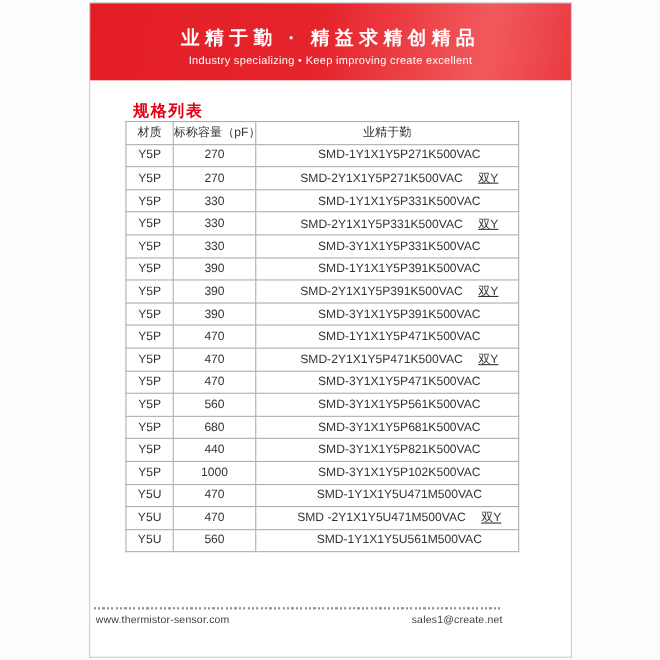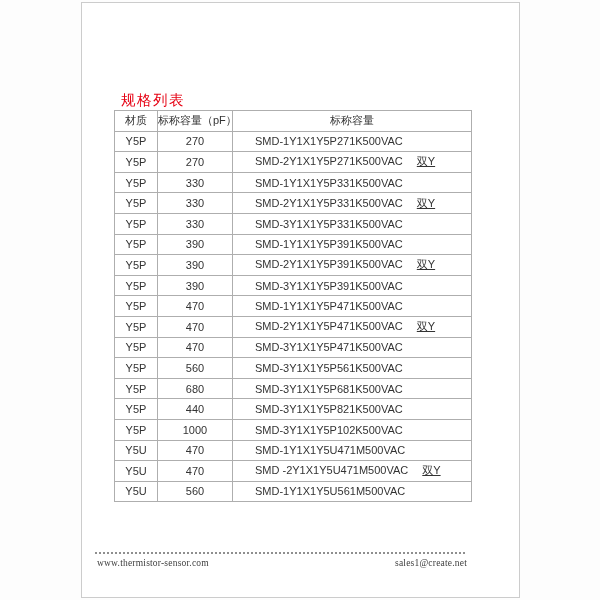--- a/index.html
+++ b/index.html
@@ -20,71 +20,75 @@
   }
   .slogan-cn{
     font-size:17px;font-weight:bold;letter-spacing:5px;
     margin-top:8px;white-space:nowrap;
   }
   .slogan-en{
     font-size:10px;letter-spacing:0.3px;margin-top:4px;white-space:nowrap;
   }
   .content{position:absolute;left:32px;top:88px;}
   .section-title{
-    color:#e60012;font-weight:normal;font-size:14.5px;
+    color:#e60012;font-weight:bold;font-size:14.5px;
     letter-spacing:1.5px;margin-left:7px;
   }
   .section-subtitle{
     color:#3d3d3d;font-size:11px;margin:5px 0 9px 7px;letter-spacing:0.2px;
   }
   table.spec{
     border-collapse:collapse;table-layout:fixed;width:357px;
   }
   table.spec th, table.spec td{
     border:1px solid #aeaeae;
     height:20.6px;box-sizing:border-box;
     font-size:11px;color:#333333;font-weight:normal;
     text-align:center;padding:0;white-space:nowrap;
     vertical-align:middle;
   }
   col.c-material{width:43px;}
   col.c-capacity{width:75px;}
   col.c-model{width:239px;}
-  table.spec td.model-cell{text-align:left;padding-left:22px;}
+  table.spec td.model-cell{text-align:center;padding-left:22px;}
   .tag{margin-left:14px;text-decoration:underline;}
-  .footer{position:absolute;left:13px;top:549px;width:372px;font-family:Liberation Serif, serif;}
+  .footer{position:absolute;left:3px;top:549px;width:372px;}
   .dotted-line{
     height:2px;
     background:repeating-linear-gradient(90deg,#8f8f8f 0 2px,transparent 2px 4px);
   }
   .footer-row{
     display:flex;justify-content:space-between;align-items:flex-start;
     font-size:9.5px;color:#3d3d3d;padding:4px 0 0 2px;letter-spacing:0.2px;
   }
 </style>
 </head>
 <body>
 
 <div class="page">
 
+  <div class="red-header">
+    <div class="slogan-cn">业精于勤 · 精益求精创精品</div>
+    <div class="slogan-en">Industry specializing • Keep improving create excellent</div>
+  </div>
 
   <div class="content">
     <div class="section-title">规格列表</div>
 
     <table class="spec">
       <colgroup>
         <col class="c-material">
         <col class="c-capacity">
         <col class="c-model">
       </colgroup>
       <thead>
         <tr>
           <th>材质</th>
           <th>标称容量（pF）</th>
-          <th>标称容量</th>
+          <th>业精于勤</th>
         </tr>
       </thead>
       <tbody>
           <tr>
             <td>Y5P</td>
             <td>270</td>
             <td class="model-cell"><span>SMD-1Y1X1Y5P271K500VAC</span></td>
           </tr>
           <tr>
             <td>Y5P</td>

